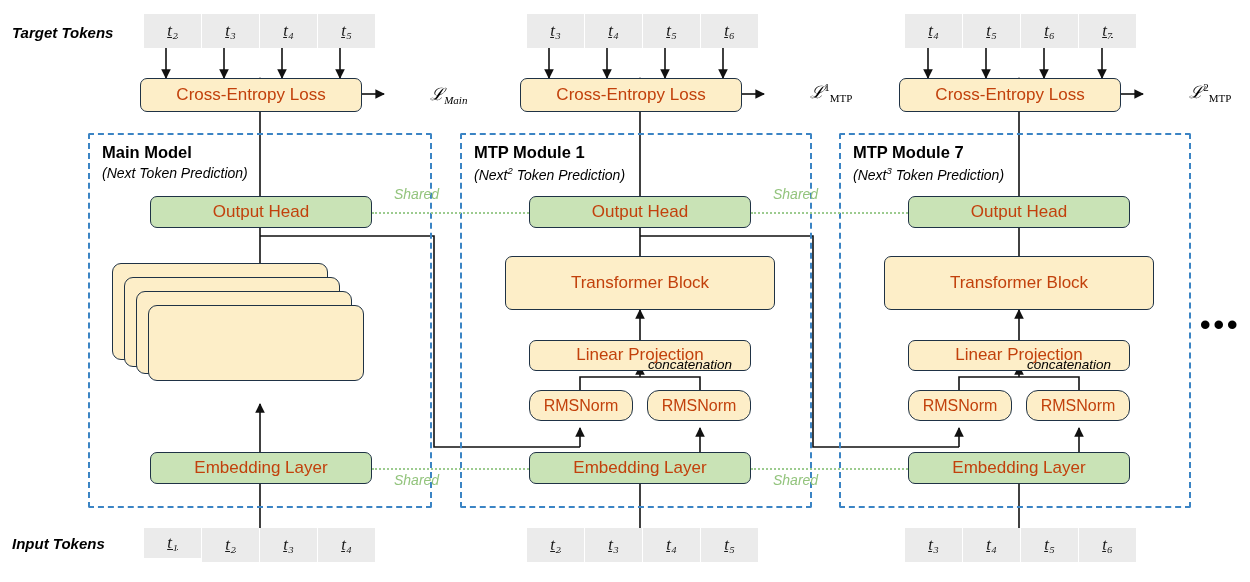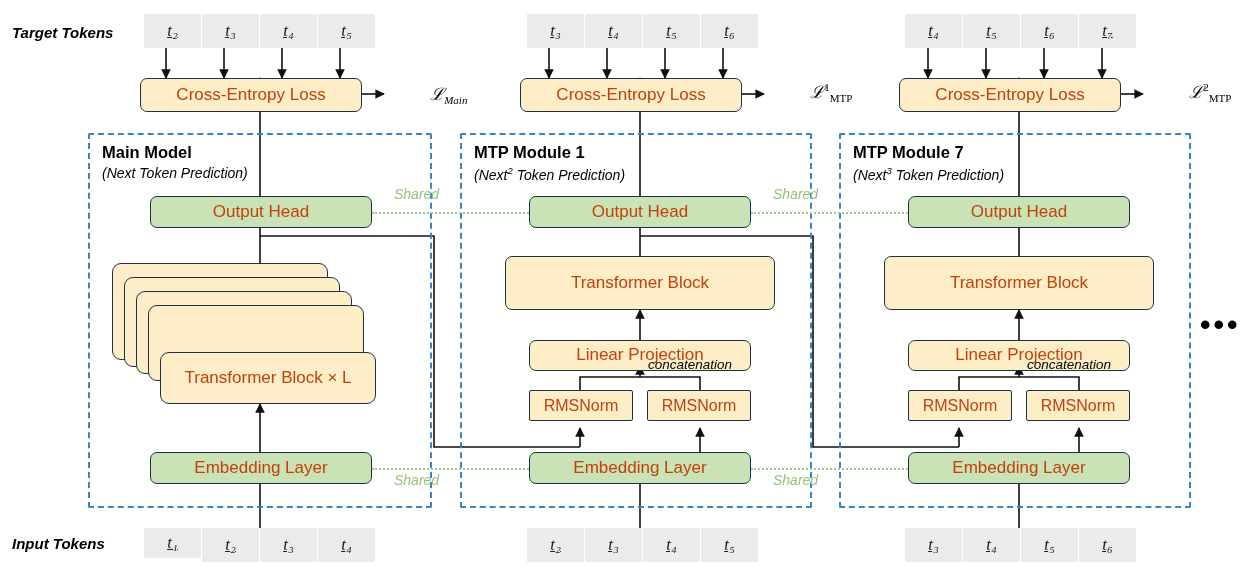--- a/index.html
+++ b/index.html
@@ -49,21 +49,21 @@
     border: 1.6px solid #1f3245;
     border-radius: 7px;
     font-size: 17px;
     color: #c2410c;
     text-align: center;
     line-height: 1.1;
     white-space: nowrap;
   }
   .box.yellow { background: #fdeec8; }
   .box.green  { background: #c9e3b6; }
-  .box.small  { font-size: 16px; border-radius: 2px; }
+  .box.small  { font-size: 16px; border-radius: 12px; }
 
   
   .stackcard {
     border: 1.6px solid #1f3245;
     border-radius: 9px;
     background: #fdeec8;
   }
 
   
   .group {
@@ -229,21 +229,20 @@
   <div class="abs group" style="left:88px; top:133px; width:344px; height:375px;"></div>
   <div class="abs group-title" style="left:102px; top:143px;">Main Model</div>
   <div class="abs group-sub" style="left:102px; top:165px;">(Next Token Prediction)</div>
 
   <div class="abs box green" style="left:150px; top:196px; width:222px; height:32px;">Output Head</div>
 
   <div class="abs stackcard" style="left:112px; top:263px; width:216px; height:97px;"></div>
   <div class="abs stackcard" style="left:124px; top:277px; width:216px; height:90px;"></div>
   <div class="abs stackcard" style="left:136px; top:291px; width:216px; height:83px;"></div>
   <div class="abs stackcard" style="left:148px; top:305px; width:216px; height:76px;"></div>
-  <div class="abs box yellow" style="left:160px; top:352px; width:216px; height:52px; border-radius:9px;">Transformer Block × L</div>
 
   <div class="abs box green" style="left:150px; top:452px; width:222px; height:32px;">Embedding Layer</div>
 
   <div class="abs tok" style="left:144px; top:528px; width:57px; height:30px;">
       <span>t₁</span>
     </div>
   <div class="abs tok" style="left:202px; top:528px; width:57px; height:34px;">
       <span>t₂</span>
     </div>
   <div class="abs tok" style="left:260px; top:528px; width:57px; height:34px;">

